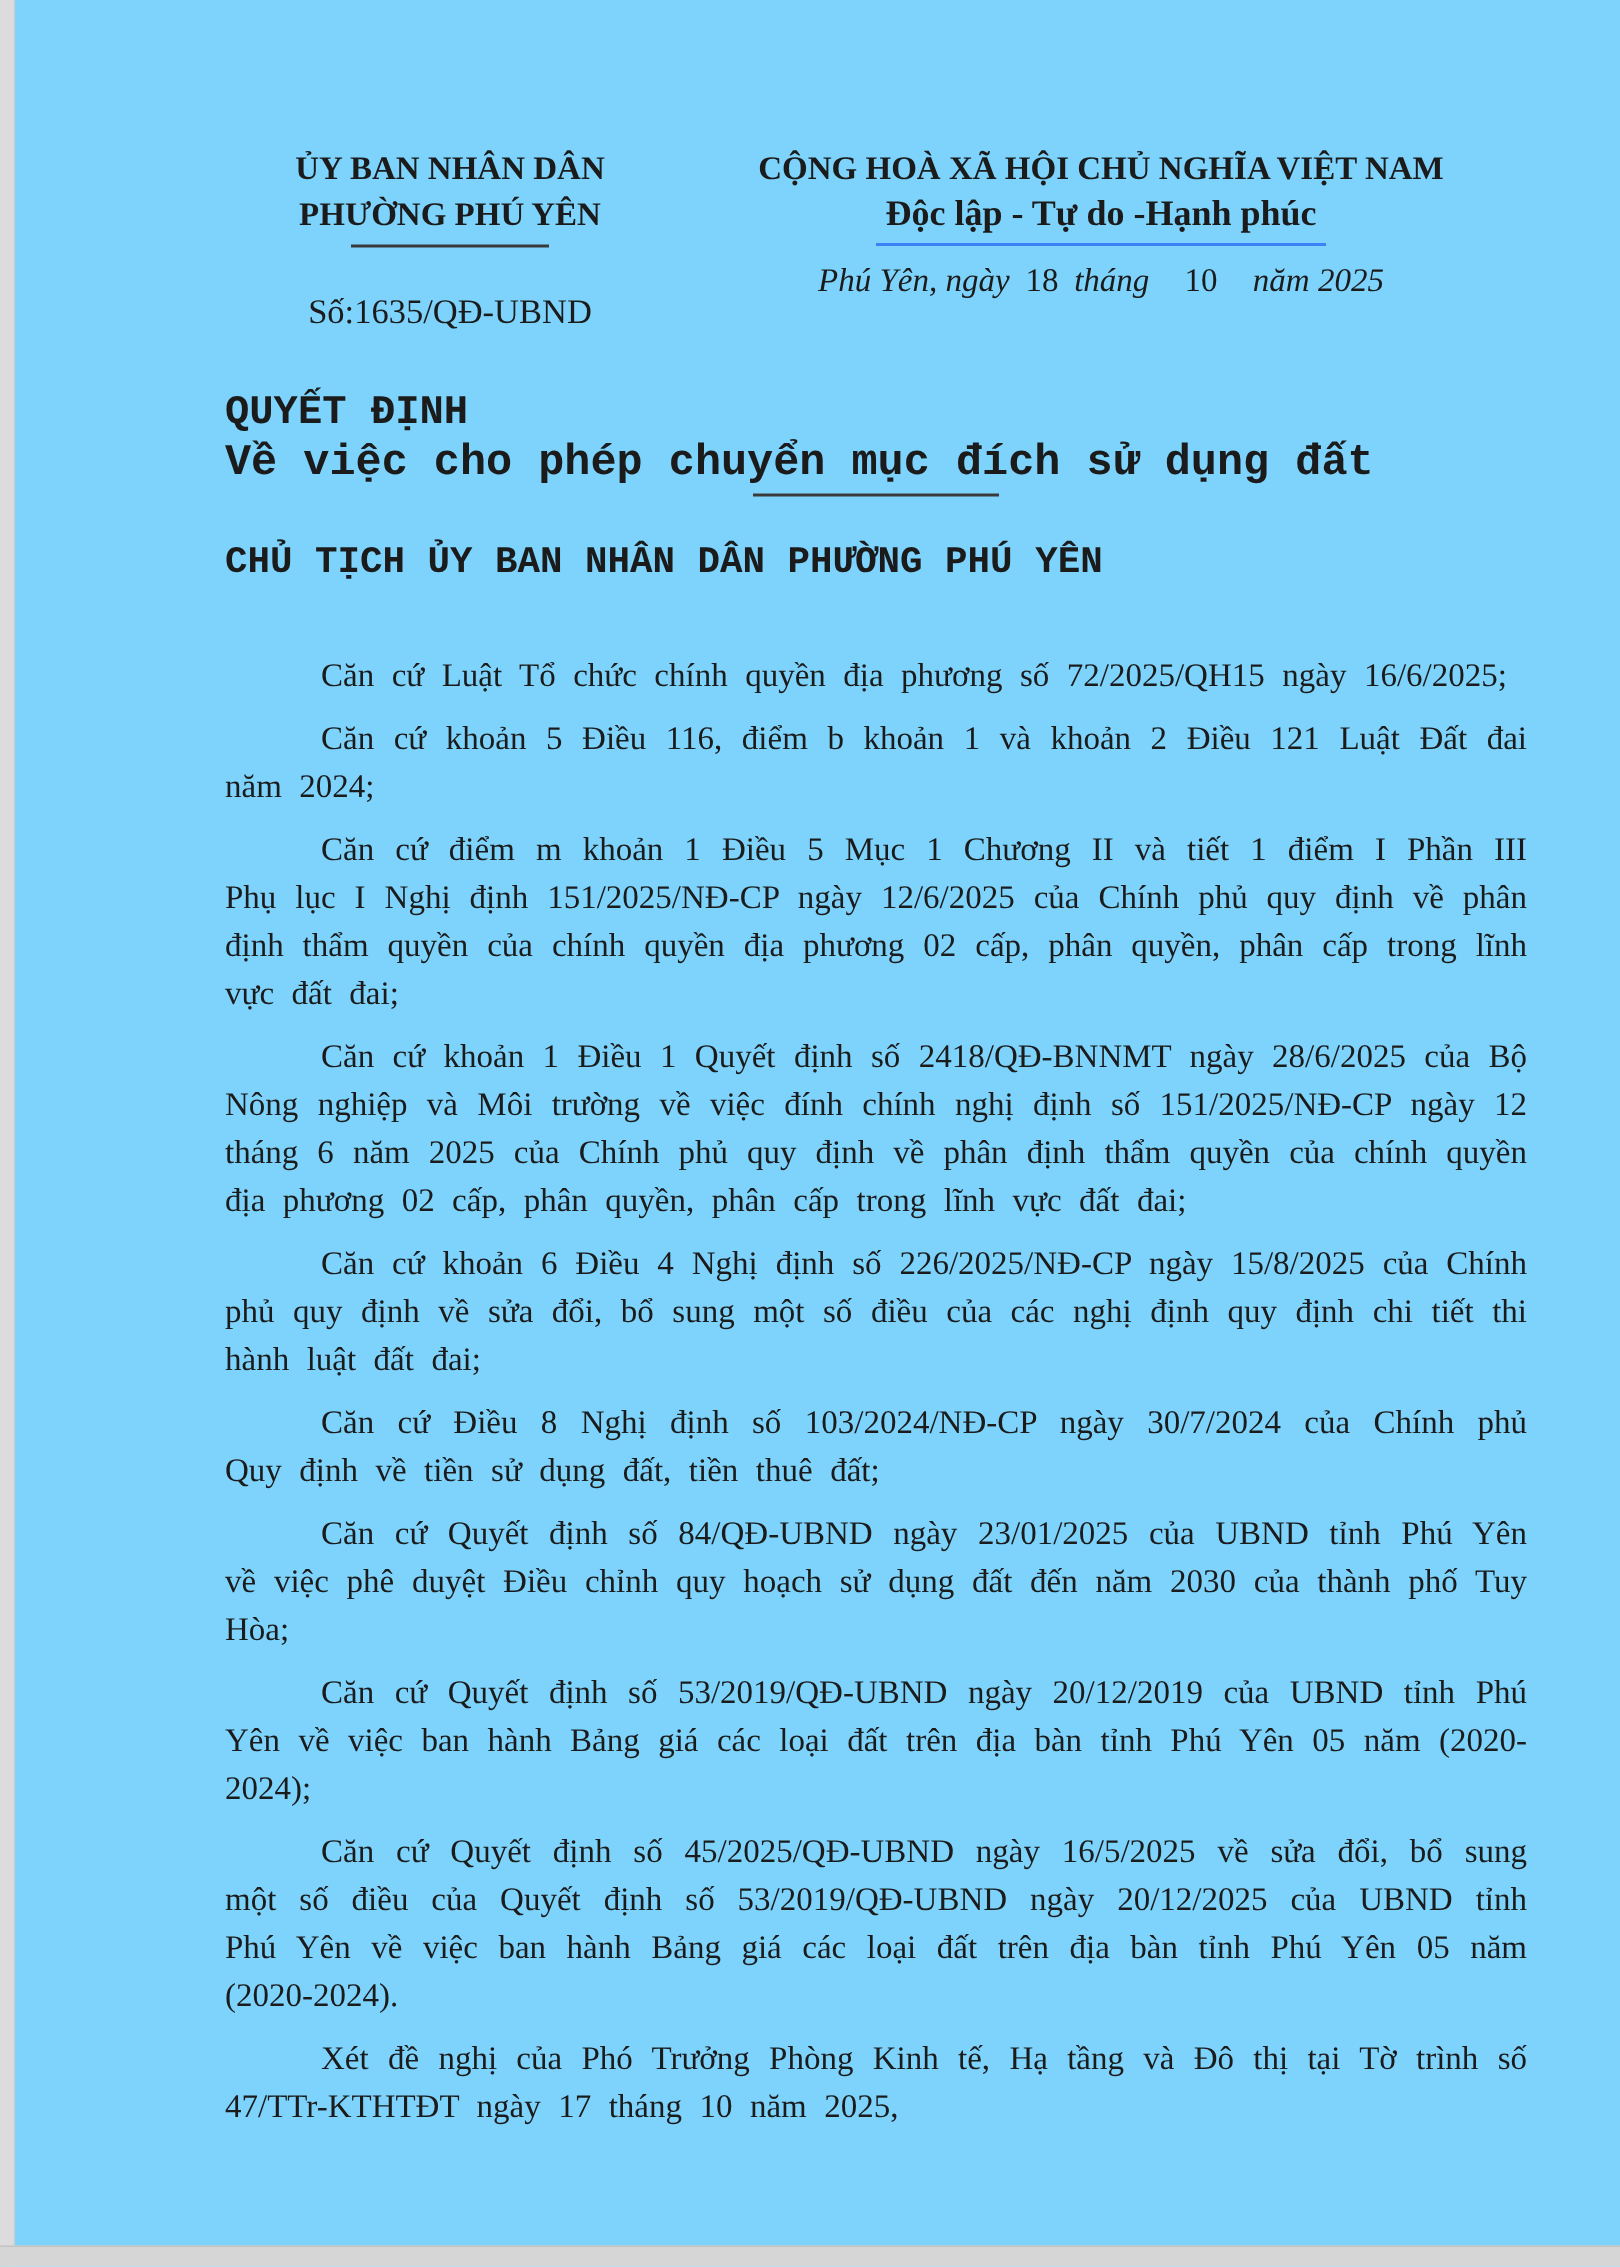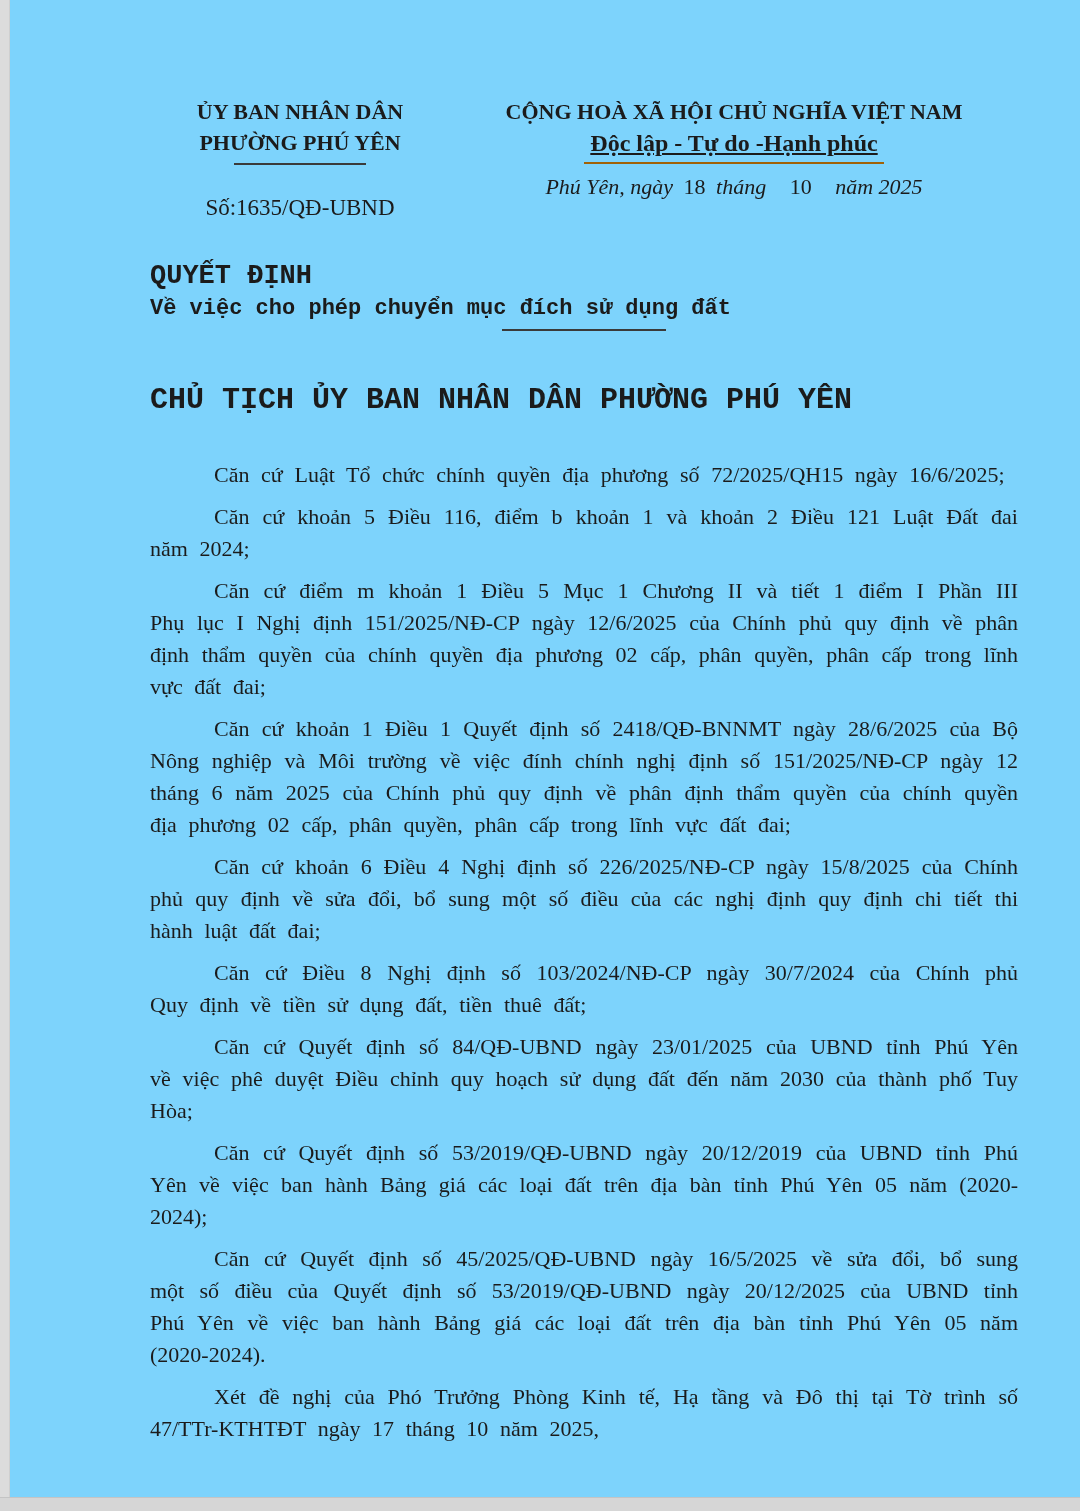--- a/index.html
+++ b/index.html
@@ -73,24 +73,23 @@
     font-weight: bold;
     font-size: 22px;
     line-height: 31px;
     white-space: nowrap;
   }
   .national-line2 {
     font-weight: bold;
     font-size: 24px;
     line-height: 32px;
     display: inline-block;
-    border-bottom: 2px solid #a16207;
+    border-bottom: 2px solid #3b82f6;
     padding: 0 6px 3px 6px;
     white-space: nowrap;
-    text-decoration: underline;
   }
   .date-line {
     font-style: italic;
     font-size: 22px;
     margin-top: 10px;
     white-space: nowrap;
   }
   .date-num {
     font-style: normal;
     margin: 0 5px;
@@ -104,35 +103,35 @@
     margin-top: 40px;
     font-family: Liberation Mono, monospace;
   }
   .decision-heading {
     font-weight: bold;
     font-size: 27px;
     line-height: 30px;
   }
   .decision-subject {
     font-weight: bold;
-    font-size: 22px;
+    font-size: 29px;
     line-height: 28px;
     margin-top: 4px;
   }
   .subject-rule {
     width: 164px;
     height: 2px;
     background: #3a3a3a;
     margin: 6px auto 0 auto;
   }
   .issuer-heading {
     font-weight: bold;
-    font-size: 30px;
+    font-size: 25px;
     line-height: 30px;
-    margin-top: 54px;
+    margin-top: 29px;
   }
 
   
   .doc-body {
     margin-top: 44px;
     font-size: 22px;
     line-height: 32px;
     text-align: justify;
     word-spacing: 0.28em;
   }

